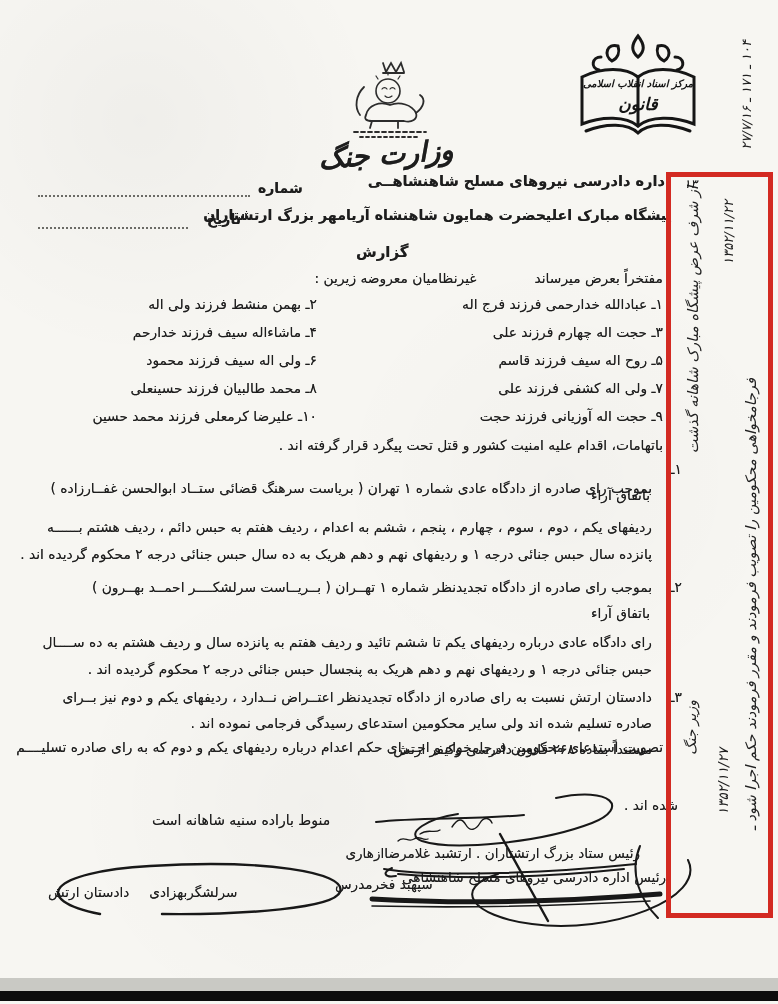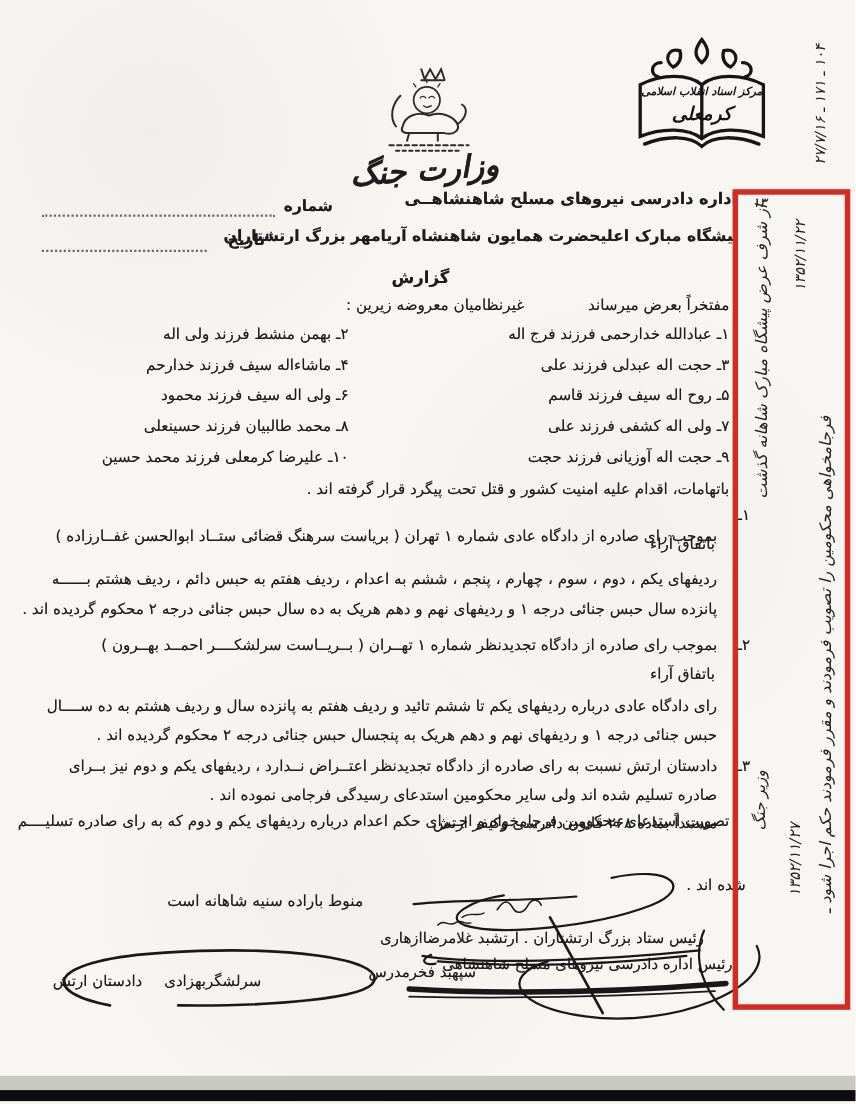--- a/index.html
+++ b/index.html
@@ -62,21 +62,21 @@
         <path d="M48 16 c-11 -3 -15 9 -6 15 c6 -3 8 -9 6 -15 Z"></path>
         <path d="M88 16 c11 -3 15 9 6 15 c-6 -3 -8 -9 -6 -15 Z"></path>
         <path d="M31 27 c-9 0 -11 11 -2 13"></path>
         <path d="M105 27 c9 0 11 11 2 13"></path>
         <path d="M12 47 C32 37,56 37,68 47 C80 37,104 37,124 47 L124 94 C104 86,80 86,68 96 C56 86,32 86,12 94 Z"></path>
         <path d="M68 47 L68 96"></path>
         <path d="M16 101 C36 93,58 93,68 103 C78 93,100 93,120 101"></path>
       </svg>
     </span>
     <div class="stampTxt" style="left:10px;top:48px;width:116px;font-size:10px;"><span>مرکز اسناد انقلاب اسلامی</span></div>
-    <div class="stampTxt" style="left:10px;top:64px;width:116px;font-size:17px;"><span>کرمعلی</span></div>
+    <div class="stampTxt" style="left:10px;top:64px;width:116px;font-size:17px;"><span>قانون</span></div>
   </div>
 
   <div class="vtext handw" style="right:38px;top:40px;width:132px;font-size:13px;"><span>۱۰۴ ـ ۱۷۱ ـ ۲۷/۷/۱۶</span></div>
 
   <div class="t bold" style="right:108px;top:172px;font-size:14.6px;"><span>اداره دادرسی نیروهای مسلح شاهنشاهــی</span></div>
 
   <div class="t bold" style="left:258px;top:180px;font-size:14px;"><span>شماره</span></div>
   <div class="dots" style="left:38px;top:194px;width:212px;"></div>
 
   <div class="t bold" style="right:106px;top:207px;font-size:14.2px;"><span>پیشگاه مبارک اعلیحضرت همایون شاهنشاه آریامهر بزرگ ارتشتاران</span></div>
@@ -89,21 +89,21 @@
   <div class="t" style="right:115px;top:270px;">
     <span>مفتخراً بعرض میرساند</span><span style="display:inline-block;width:58px;"></span><span>غیرنظامیان معروضه زیرین :</span>
   </div>
 
   <div style="position:absolute;right:115px;top:296px;width:545px;">
     <div class="listrow" style="height:28px;">
       <div class="c1 t" style="position:static;">۱ـ عبادالله خدارحمی فرزند فرج اله</div>
       <div class="c2 t" style="position:static;">۲ـ بهمن منشط فرزند ولی اله</div>
     </div>
     <div class="listrow" style="height:28px;">
-      <div class="c1 t" style="position:static;">۳ـ حجت اله عبدلی فرزند علی</div>
+      <div class="c1 t" style="position:static;">۳ـ حجت اله چهارم فرزند علی</div>
       <div class="c2 t" style="position:static;">۴ـ ماشاءاله سیف فرزند خدارحم</div>
     </div>
     <div class="listrow" style="height:28px;">
       <div class="c1 t" style="position:static;">۵ـ روح اله سیف فرزند قاسم</div>
       <div class="c2 t" style="position:static;">۶ـ ولی اله سیف فرزند محمود</div>
     </div>
     <div class="listrow" style="height:28px;">
       <div class="c1 t" style="position:static;">۷ـ ولی اله کشفی فرزند علی</div>
       <div class="c2 t" style="position:static;">۸ـ محمد طالبیان فرزند حسینعلی</div>
     </div>

